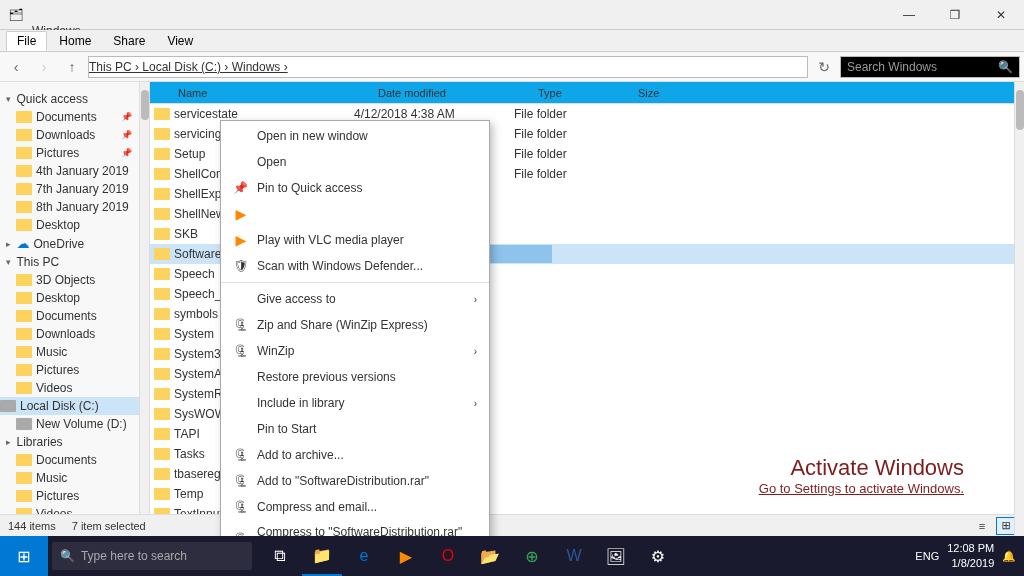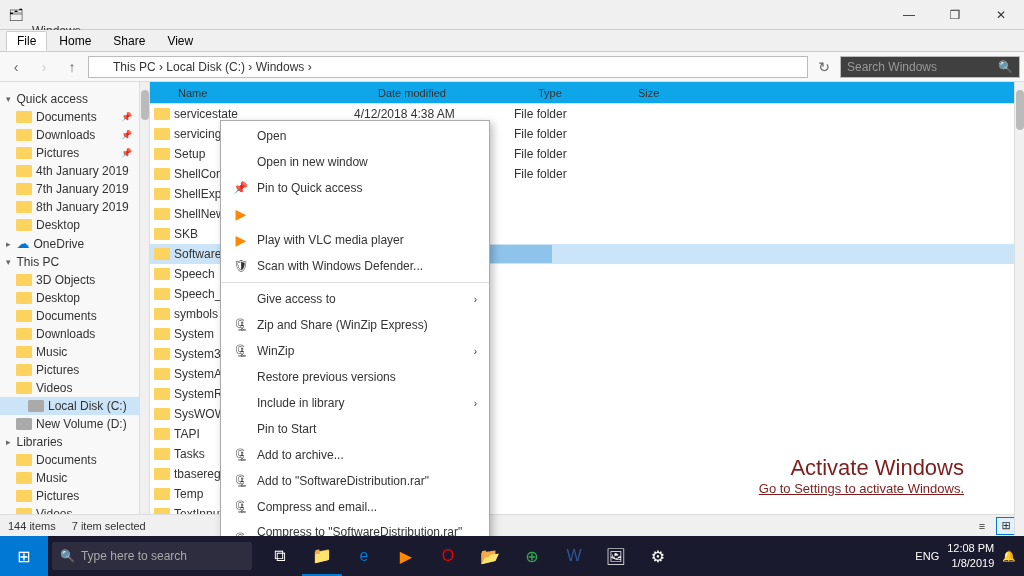--- a/index.html
+++ b/index.html
@@ -23,22 +23,22 @@
     .titlebar-btn { width: 46px; height: 30px; display: flex; align-items: center; justify-content: center; cursor: pointer; font-size: 12px; color: #333; }
 
     
     .ribbon { position: absolute; top: 30px; left: 0; right: 0; height: 22px; background: #f0f0f0; display: flex; align-items: center; gap: 2px; padding: 0 6px; border-bottom: 1px solid #ccc; }
     .ribbon-tab { padding: 2px 10px; font-size: 12px; cursor: pointer; border-radius: 2px 2px 0 0; }
     .ribbon-tab.active { background: white; border: 1px solid #ccc; border-bottom: 1px solid white; }
 
     
     .addressbar { position: absolute; top: 52px; left: 0; right: 0; height: 30px; background: #f8f8f8; display: flex; align-items: center; padding: 0 4px; border-bottom: 1px solid #ddd; gap: 4px; }
     .nav-btn { width: 24px; height: 24px; display: flex; align-items: center; justify-content: center; cursor: pointer; border-radius: 2px; color: #666; font-size: 14px; }
-    .address-path { flex: 1; height: 22px; background: white; border: 1px solid #bbb; display: flex; align-items: center; padding: 0 24px; font-size: 12px; color: #333; }
-    .search-box { width: 180px; height: 22px; background: #404040; border: 1px solid #bbb; display: flex; align-items: center; padding: 0 6px; font-size: 12px; color: #999; }
+    .address-path { flex: 1; height: 22px; background: white; border: 1px solid #bbb; display: flex; align-items: center; padding: 0 0; font-size: 12px; color: #333; text-decoration: underline; }
+    .search-box { width: 180px; height: 22px; background: #000000; border: 1px solid #bbb; display: flex; align-items: center; padding: 0 6px; font-size: 12px; color: #999; }
 
     
     .main { position: absolute; top: 82px; left: 0; right: 0; bottom: 40px; display: flex; }
 
     
     .sidebar { width: 140px; background: #f8f8f8; border-right: 1px solid #ddd; overflow-y: auto; flex-shrink: 0; }
     .sidebar-item { display: flex; align-items: center; padding: 2px 6px; cursor: pointer; font-size: 12px; color: #333; gap: 4px; white-space: nowrap; overflow: hidden; }
     .sidebar-item.selected { background: #cce4f7; }
     .sidebar-folder-icon { width: 16px; height: 12px; background: #fcd35e; border-radius: 1px; display: inline-block; flex-shrink: 0; }
     .sidebar-drive-icon { width: 16px; height: 12px; background: #aaa; border-radius: 1px; display: inline-block; flex-shrink: 0; }
@@ -184,21 +184,21 @@
       <span>Music</span>
     </div>
     <div class="sidebar-item" style="padding-left:16px">
       <span class="sidebar-folder-icon"></span>
       <span>Pictures</span>
     </div>
     <div class="sidebar-item" style="padding-left:16px">
       <span class="sidebar-folder-icon"></span>
       <span>Videos</span>
     </div>
-    <div class="sidebar-item selected" style="padding-left:28px">
+    <div class="sidebar-item selected" style="padding-left:0">
       <span class="sidebar-drive-icon"></span>
       <span>Local Disk (C:)</span>
     </div>
     <div class="sidebar-item" style="padding-left:16px">
       <span class="sidebar-drive-icon"></span>
       <span>New Volume (D:)</span>
     </div>
     <div class="sidebar-item">
       <span class="expand-icon">▸</span>
       <span>Libraries</span>
@@ -351,25 +351,25 @@
   <span>7 item selected</span>
   <div class="statusbar-right">
     <div class="view-btn">≡</div>
     <div class="view-btn active">⊞</div>
   </div>
 </div>
 
 <div class="context-menu">
   <div class="ctx-item">
     <span class="ctx-icon"></span>
+    <span class="ctx-item-label">Open in new window</span>
+  </div>
+  <div class="ctx-item">
+    <span class="ctx-icon"></span>
     <span class="ctx-item-label">Open</span>
-  </div>
-  <div class="ctx-item">
-    <span class="ctx-icon"></span>
-    <span class="ctx-item-label">Open in new window</span>
   </div>
   <div class="ctx-item">
     <span class="ctx-icon">📌</span>
     <span class="ctx-item-label">Pin to Quick access</span>
   </div>
   <div class="ctx-item">
     <span class="ctx-icon" style="color:#ff8800;font-size:14px">▶</span>
   </div>
   <div class="ctx-item">
     <span class="ctx-icon" style="color:#ff8800;font-size:14px">▶</span>

